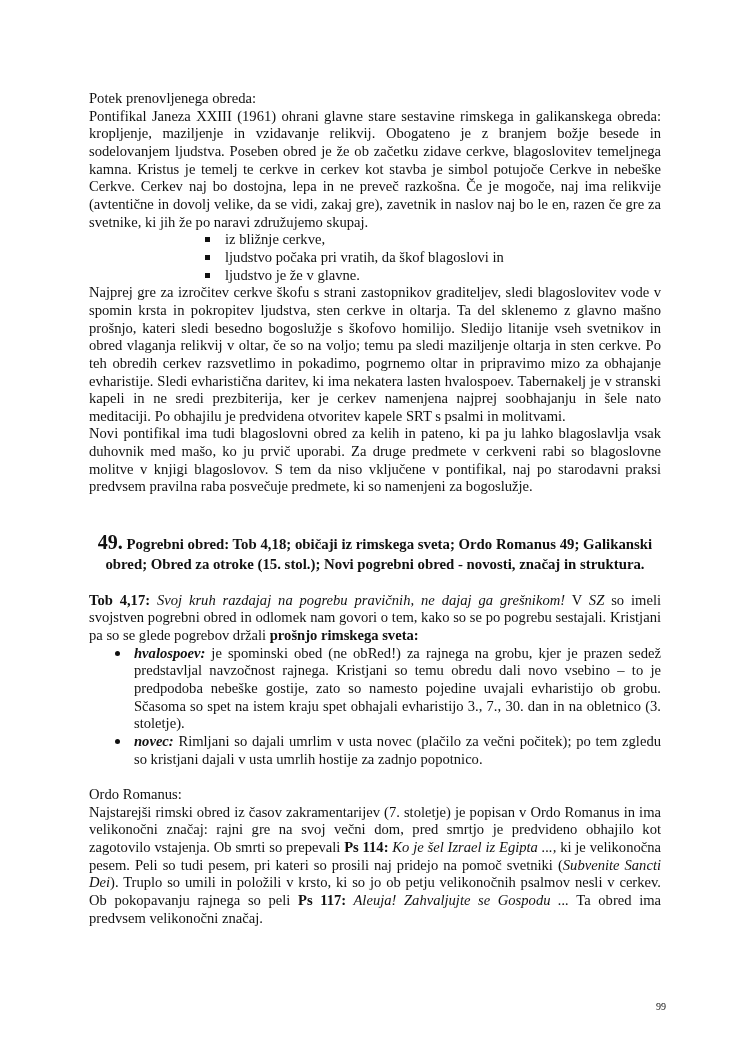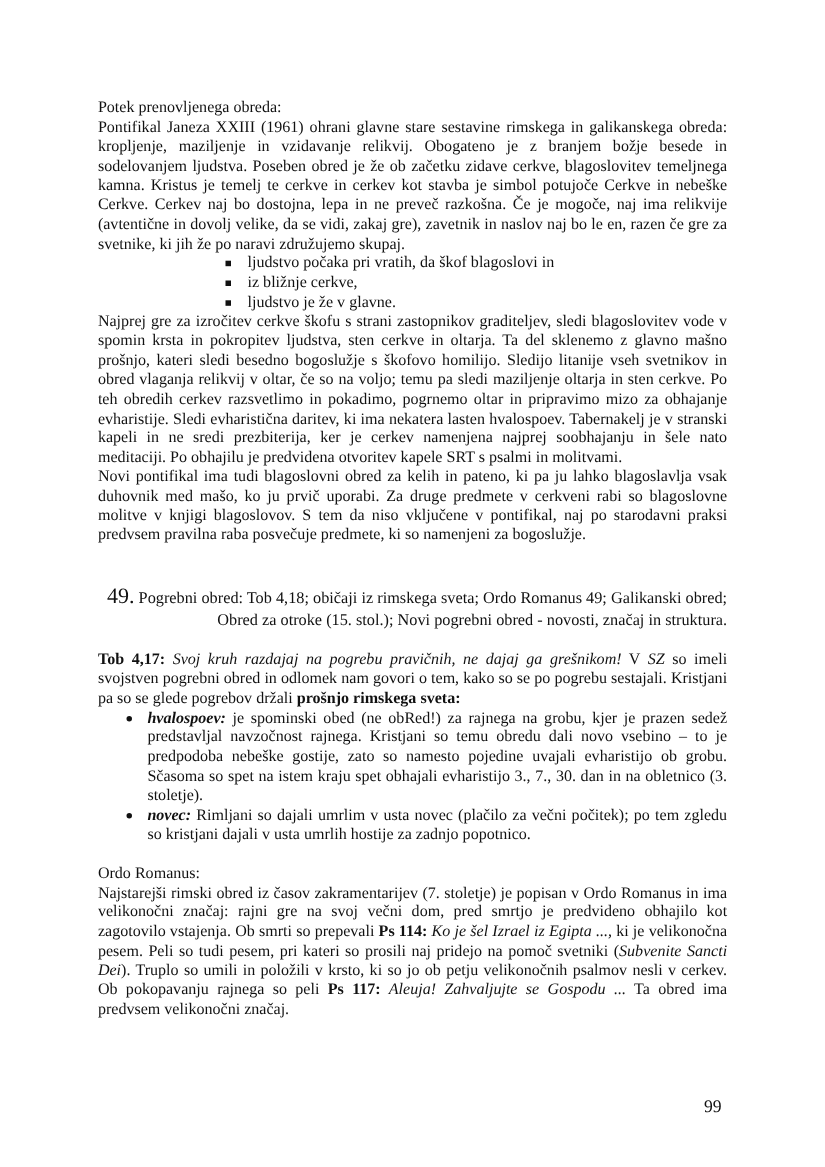--- a/index.html
+++ b/index.html
@@ -21,37 +21,37 @@
       content: ""; position: absolute; left: 0; top: 6px;
       width: 5px; height: 5px; background: #111;
     }
     .dot-list { list-style: none; margin: 0; padding: 0 0 0 26px; }
     .dot-list li { position: relative; padding-left: 19px; text-align: justify; }
     .dot-list li::before {
       content: ""; position: absolute; left: 0; top: 6px;
       width: 5px; height: 5px; border-radius: 50%; background: #111;
     }
     .gap-section { height: 36px; }
-    .sec-heading { font-weight: normal; text-align: right; line-height: 20px; font-size: 14.8px; }
+    .sec-heading { font-weight: bold; text-align: center; line-height: 20px; font-size: 14.8px; }
     .sec-num { font-size: 20px; }
     .gap-line { height: 17.65px; }
     .page-number {
-      position: absolute; left: 640px; top: 998px; font-size: 16px;
+      position: absolute; left: 656px; top: 998px; font-size: 10px;
     }
   </style>
 </head>
 <body>
 
 <div class="page">
 
   <p class="h-bold">Potek prenovljenega obreda:</p>
   <p>Pontifikal Janeza XXIII (1961) ohrani glavne stare sestavine rimskega in galikanskega obreda: kropljenje, maziljenje in vzidavanje relikvij. Obogateno je z branjem božje besede in sodelovanjem ljudstva. Poseben obred je že ob začetku zidave cerkve, blagoslovitev temeljnega kamna. Kristus je temelj te cerkve in cerkev kot stavba je simbol potujoče Cerkve in nebeške Cerkve. Cerkev naj bo dostojna, lepa in ne preveč razkošna. Če je mogoče, naj ima relikvije (avtentične in dovolj velike, da se vidi, zakaj gre), zavetnik in naslov naj bo le en, razen če gre za svetnike, ki jih že po naravi združujemo skupaj.</p>
   <ul class="sq-list">
+    <li>iz bližnje cerkve,</li>
     <li>ljudstvo počaka pri vratih, da škof blagoslovi in</li>
-    <li>iz bližnje cerkve,</li>
     <li>ljudstvo je že v glavne.</li>
   </ul>
   <p>Najprej gre za izročitev cerkve škofu s strani zastopnikov graditeljev, sledi blagoslovitev vode v spomin krsta in pokropitev ljudstva, sten cerkve in oltarja. Ta del sklenemo z glavno mašno prošnjo, kateri sledi besedno bogoslužje s škofovo homilijo. Sledijo litanije vseh svetnikov in obred vlaganja relikvij v oltar, če so na voljo; temu pa sledi maziljenje oltarja in sten cerkve. Po teh obredih cerkev razsvetlimo in pokadimo, pogrnemo oltar in pripravimo mizo za obhajanje evharistije. Sledi evharistična daritev, ki ima nekatera lasten hvalospoev. Tabernakelj je v stranski kapeli in ne sredi prezbiterija, ker je cerkev namenjena najprej soobhajanju in šele nato meditaciji. Po obhajilu je predvidena otvoritev kapele SRT s psalmi in molitvami.</p>
   <p>Novi pontifikal ima tudi blagoslovni obred za kelih in pateno, ki pa ju lahko blagoslavlja vsak duhovnik med mašo, ko ju prvič uporabi. Za druge predmete v cerkveni rabi so blagoslovne molitve v knjigi blagoslovov. S tem da niso vključene v pontifikal, naj po starodavni praksi predvsem pravilna raba posvečuje predmete, ki so namenjeni za bogoslužje.</p>
 
   <div class="gap-section"></div>
 
   <p class="sec-heading"><span class="sec-num">49.</span><span> Pogrebni obred: Tob 4,18; običaji iz rimskega sveta; Ordo Romanus 49; Galikanski obred; Obred za otroke (15. stol.); Novi pogrebni obred - novosti, značaj in struktura.</span></p>
 
   <div class="gap-line"></div>

